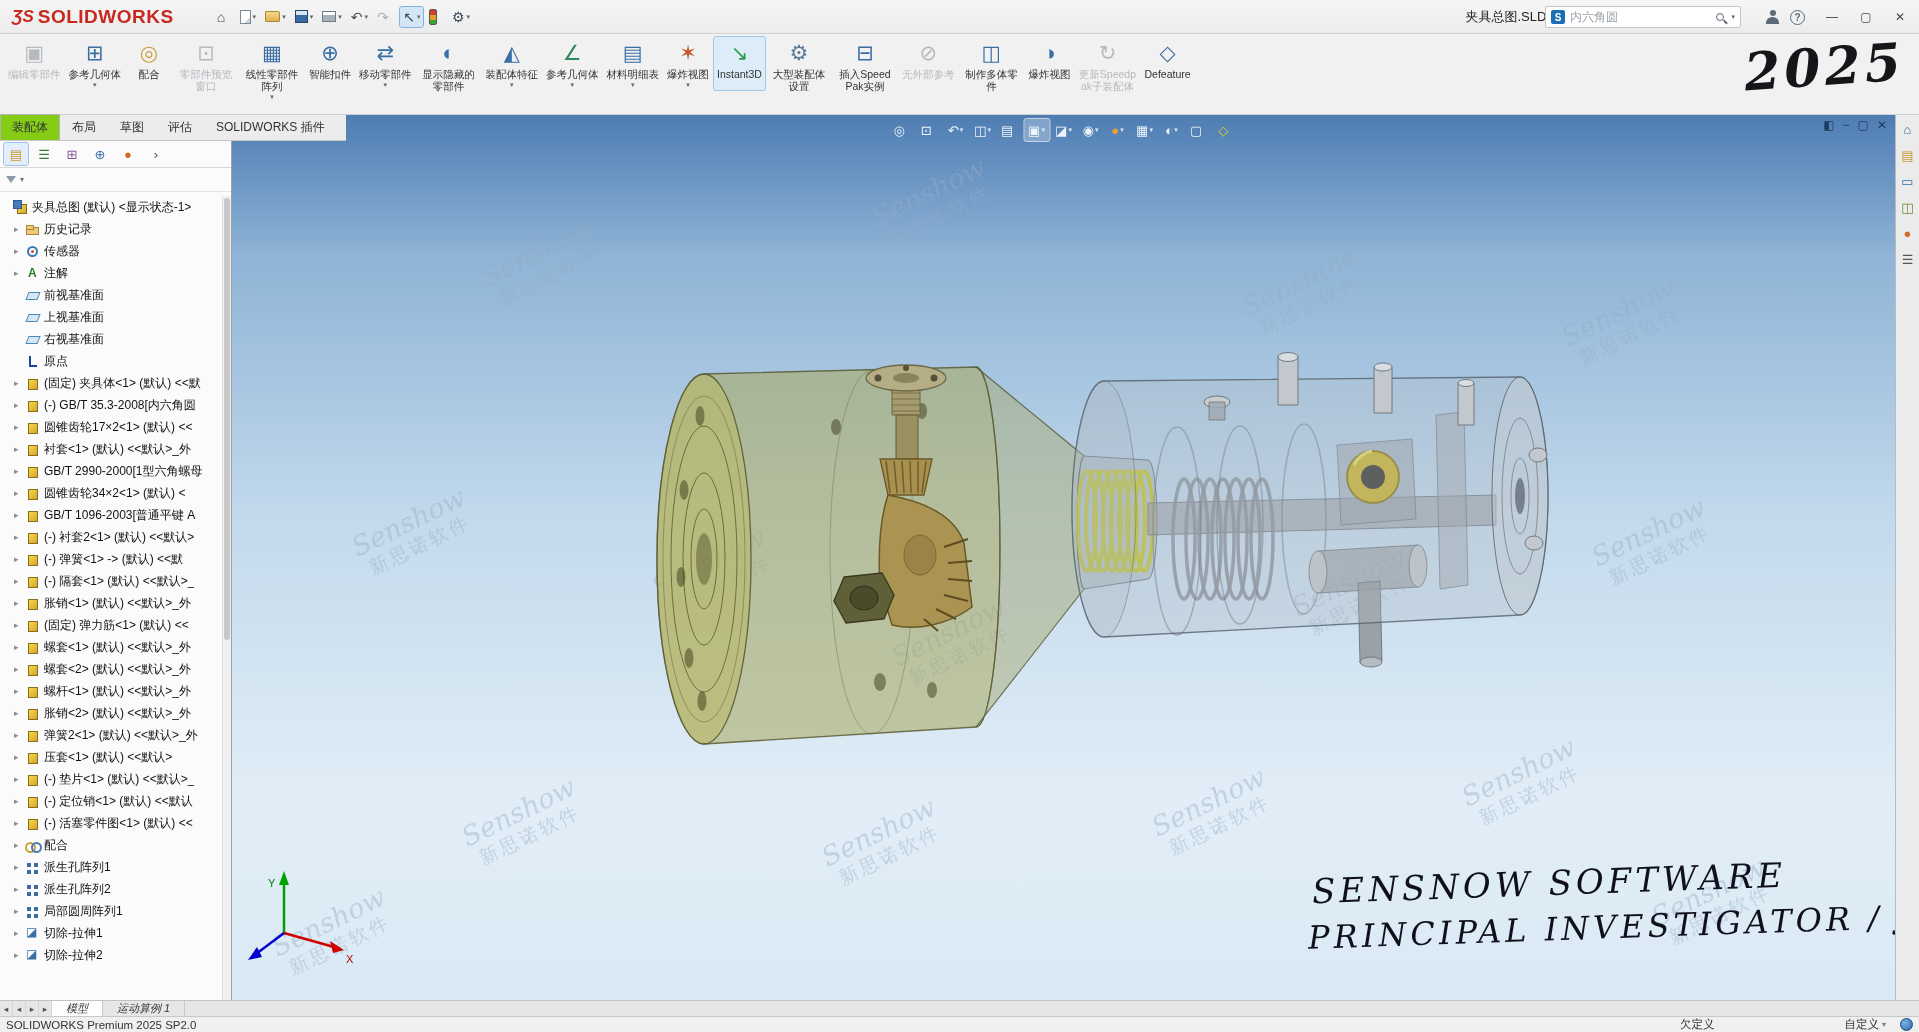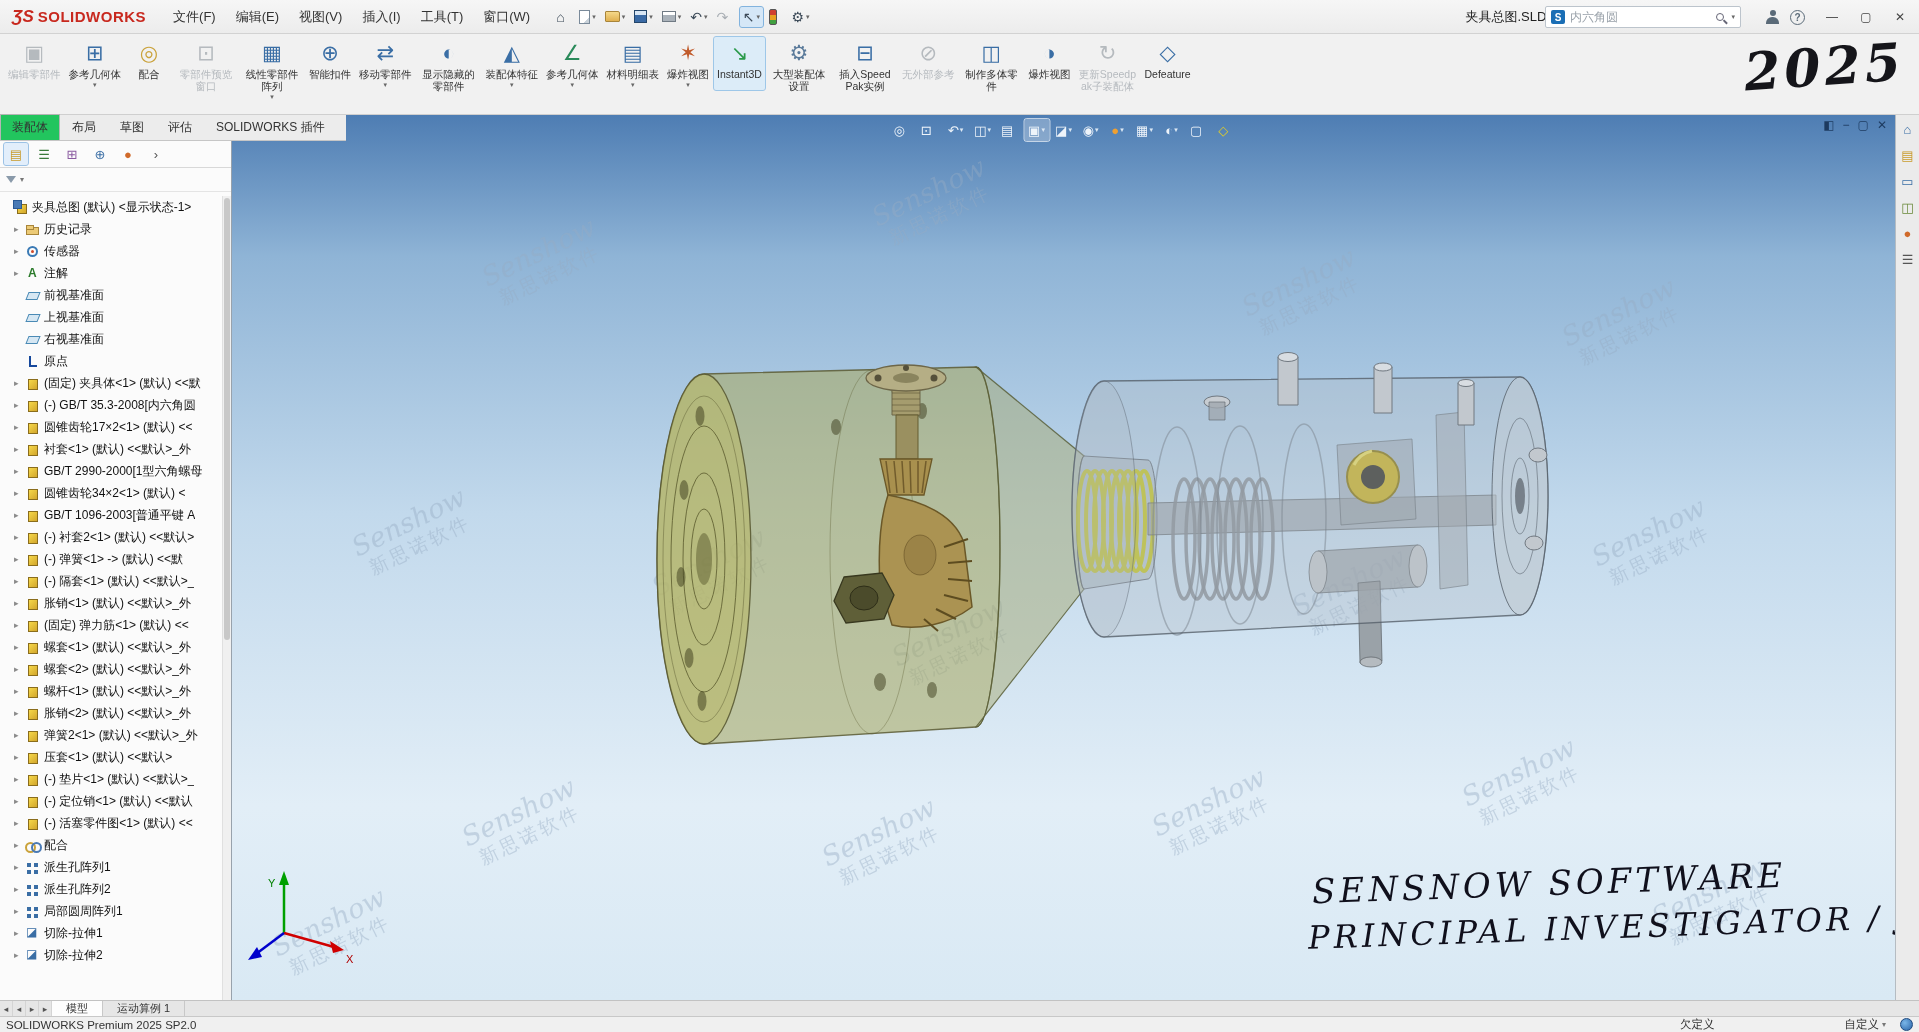--- a/index.html
+++ b/index.html
@@ -3,21 +3,21 @@
 <meta charset="utf-8">
 <style>
   html,body{margin:0;padding:0;width:1919px;height:1032px;overflow:hidden;
     font-family:"Liberation Sans","DejaVu Sans",sans-serif;font-size:12px;color:#222;background:#e8e8e8;}
   *{box-sizing:border-box;}
 
   
   #titlebar{position:absolute;left:0;top:0;width:1919px;height:34px;background:linear-gradient(#f6f6f6,#ececec);
     border-bottom:1px solid #d2d2d2;display:flex;align-items:center;padding:0 6px;}
   .brandmark{color:#c8281e;font-weight:bold;font-style:italic;font-size:17px;margin:0 4px 0 6px;}
-  .brandname{color:#c8281e;font-weight:bold;font-size:15px;letter-spacing:.5px;margin-right:18px;text-align:right;}
+  .brandname{color:#c8281e;font-weight:bold;font-size:19px;letter-spacing:.5px;margin-right:26px;text-align:right;}
   #menubar{display:flex;gap:2px;}
   .menu-item{padding:6px 9px;color:#333;font-size:13px;cursor:default;}
   #quickbar{display:flex;align-items:center;gap:3px;margin-left:14px;}
   .qbtn{display:flex;align-items:center;padding:3px 3px;border-radius:2px;color:#3c4a58;}
   .qbtn.active{background:#d5e7f7;outline:1px solid #82b3de;}
   .qbtn.disabled{opacity:.4;}
   .qglyph{font-size:14px;line-height:14px;}
   .qcaret{font-size:7px;color:#666;margin-left:2px;}
   .qshape{display:inline-block;}
   .qs-doc{width:11px;height:14px;background:linear-gradient(135deg,#fff 75%,#c9d2da 75%);border:1px solid #7a8a9a;}
@@ -50,21 +50,21 @@
   .ricon{font-size:21px;line-height:26px;height:26px;}
   .rlabel{font-size:10.5px;line-height:1.15;text-align:center;color:#333;word-break:break-all;max-width:60px;margin-top:2px;}
   .rcaret{font-size:7px;color:#666;margin-top:1px;}
   #year-logo{position:absolute;right:14px;top:36px;font-family:"DejaVu Serif","Liberation Serif",serif;
     font-style:italic;font-weight:bold;font-size:52px;color:#15151a;transform:rotate(-4deg);letter-spacing:4px;}
 
   
   #cmdtabs{position:absolute;left:0;top:115px;width:346px;height:26px;background:#ececec;display:flex;align-items:flex-end;z-index:6;
     border-bottom:1px solid #c6c6c6;}
   .ctab{padding:4px 11px;font-size:12px;color:#333;border:1px solid transparent;border-bottom:none;}
-  .ctab.active{background:#22c55e;border-color:#b5b5b5;}
+  .ctab.active{background:#84cc16;border-color:#b5b5b5;}
 
   
   #treepanel{position:absolute;left:0;top:141px;width:232px;height:859px;background:#fbfbfb;border-right:1px solid #98a2ac;z-index:5;overflow:hidden;}
   #tree-header{height:27px;display:flex;align-items:center;gap:4px;padding:0 4px;border-bottom:1px solid #d8d8d8;}
   .ttab{width:24px;height:22px;display:flex;align-items:center;justify-content:center;font-size:13px;border-radius:2px;}
   .ttab.active{background:#e2eefb;outline:1px solid #9cc2e6;}
   #tree-filter{height:24px;display:flex;align-items:center;gap:4px;padding:0 6px;border-bottom:1px solid #e4e4e4;}
   .funnel{width:0;height:0;border-left:5px solid transparent;border-right:5px solid transparent;border-top:7px solid #8a9aaa;}
   .fcaret{font-size:8px;color:#777;}
   #tree-items{position:absolute;left:0;top:55px;right:9px;bottom:0;overflow:hidden;}
@@ -127,29 +127,20 @@
   #sb-state{margin-right:130px;}
   #sb-custom{display:flex;align-items:center;gap:3px;margin-right:14px;}
   .globe{width:13px;height:13px;border-radius:50%;background:radial-gradient(circle at 35% 35%,#7ab6e8,#2a64a8);border:1px solid #1d4a80;}
 </style>
 </head>
 <body>
 
 <div id="titlebar">
   <span class="brandmark">ƷS</span>
   <span class="brandname">SOLIDWORKS</span>
-  <div id="menubar">
-
-  <div class="menu-item">文件(F)</div>
-      <div class="menu-item">编辑(E)</div>
-      <div class="menu-item">视图(V)</div>
-      <div class="menu-item">插入(I)</div>
-      <div class="menu-item">工具(T)</div>
-      <div class="menu-item">窗口(W)</div>
-    </div>
   <div id="quickbar">
 
       <div class="qbtn">
         <span class="qglyph">⌂</span>
         <span class="qshape"></span>
         <span class="qcaret" style="visibility: hidden;">▾</span>
       </div>
 
       <div class="qbtn">
         <span class="qglyph"></span>
@@ -868,21 +859,21 @@
   </div>
 
 <div id="doctabs">
   <span id="navhost" style="display:flex;">
 
   <span class="navarr">◂</span>
       <span class="navarr">◂</span>
       <span class="navarr">▸</span>
       <span class="navarr">▸</span>
     </span>
-  <span style="display:flex;">
+  <span style="display:flex;font-style:italic;">
 
   <span class="dtab active">模型</span>
       <span class="dtab">运动算例 1</span>
     </span>
 </div>
 
 <div id="statusbar">
   <span id="sb-left">SOLIDWORKS Premium 2025 SP2.0</span>
   <span id="sb-spacer"></span>
   <span id="sb-state">欠定义</span>

